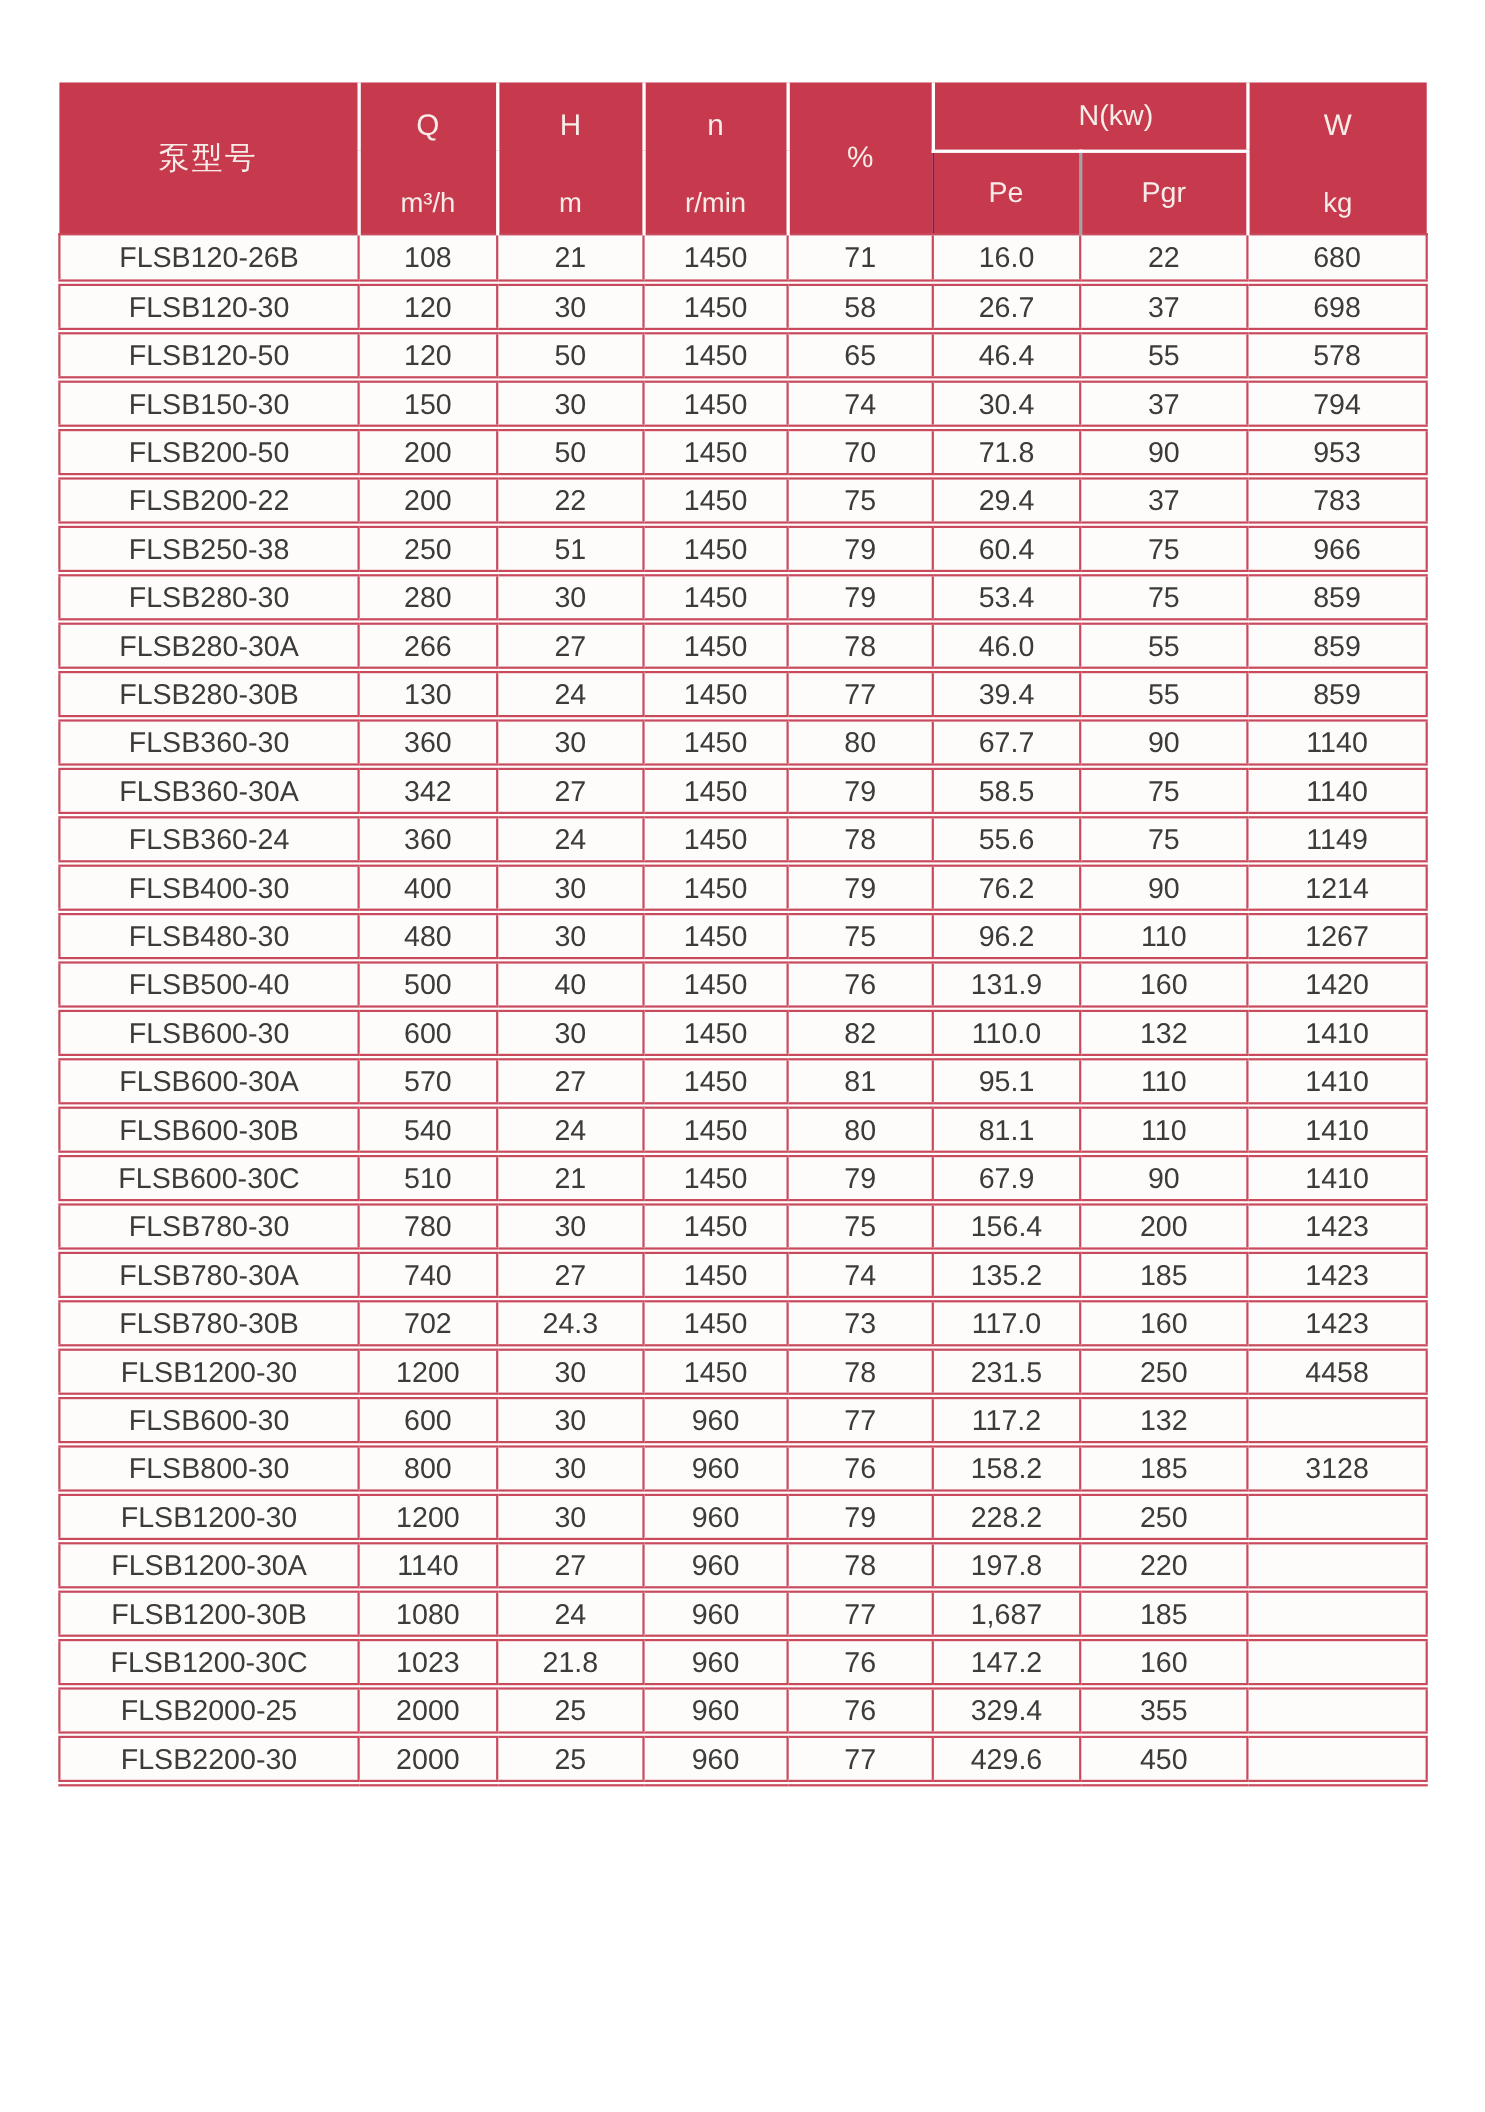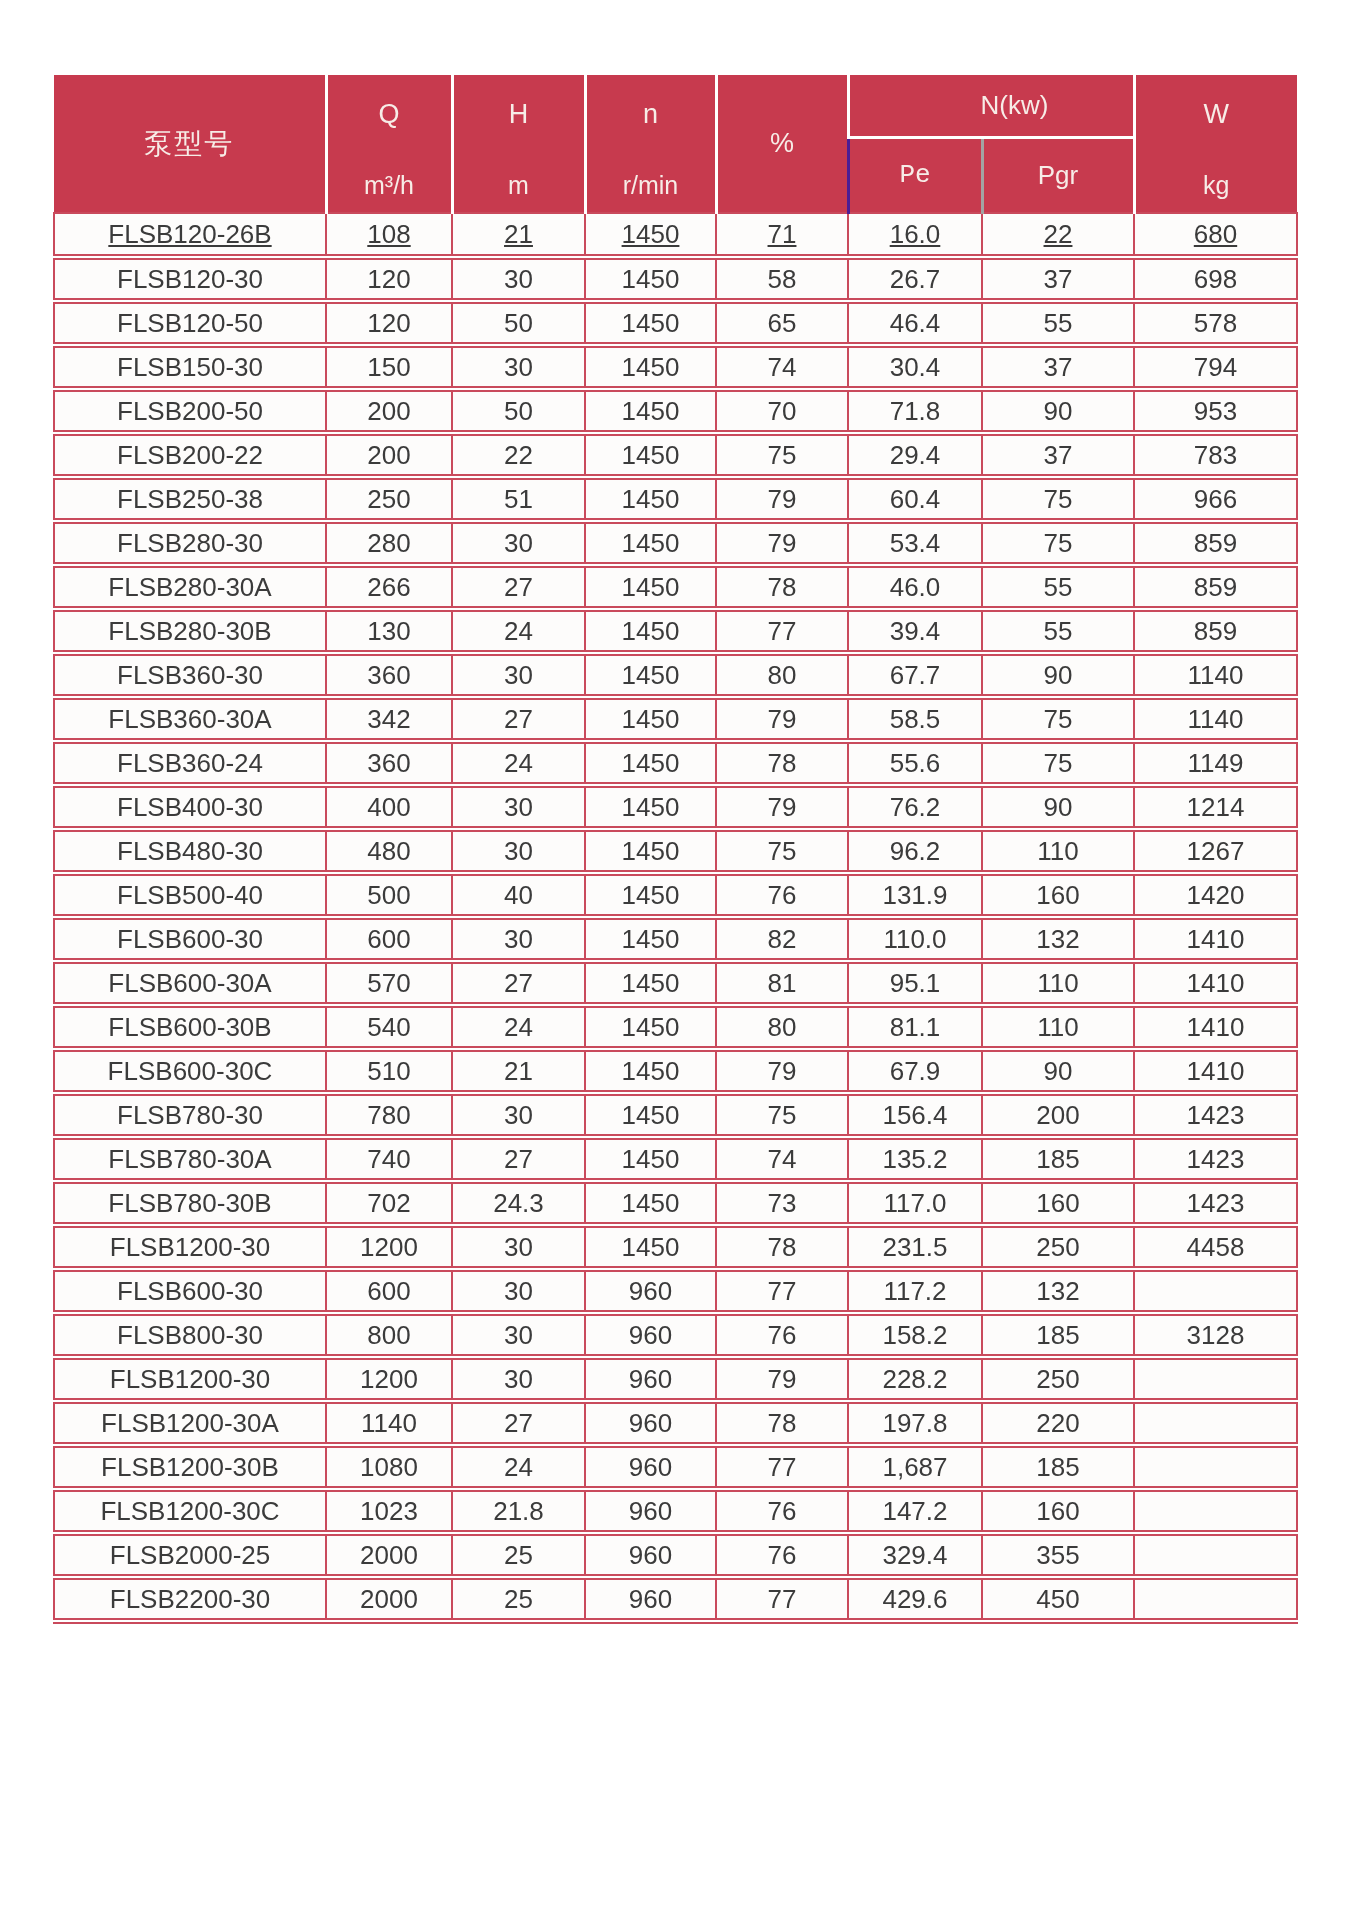--- a/index.html
+++ b/index.html
@@ -35,21 +35,21 @@
     padding:0;
     vertical-align:middle;
     text-align:center;
   }
   thead tr.h-row-1 th{height:62px;}
   thead tr.h-row-2 th{height:75px;}
   thead th{border:none;}
   thead th + th{border-left:3px solid #ffffff;}
   thead tr.h-row-2 th{border-left:none;}
   thead tr.h-row-2 th + th{border-left:3px solid #a3a3a3;}
-  thead tr.h-row-2 th:first-child{border-left:3px solid #4c1d95;font-family:Liberation Mono, monospace;}
+  thead tr.h-row-2 th:first-child{border-left:1px solid #4c1d95;}
   th.group-th{border-bottom:3px solid #ffffff;font-size:26px;padding-left:47px;}
   .zh-label{font-size:28px;letter-spacing:2px;}
   .sym-unit{
     height:137px;
     display:flex;flex-direction:column;
     justify-content:space-between;
     align-items:center;
     padding:26px 0 14px 0;
   }
   .sym{font-size:27px;line-height:1;}
@@ -64,21 +64,21 @@
     text-align:center;
     vertical-align:middle;
     height:44px;
     padding:0;
     border-left:2px solid var(--line);
     border-bottom:6px double var(--line);
     overflow:hidden;
     white-space:nowrap;
   }
   tbody td:last-child{border-right:2px solid var(--line);}
-  tbody tr:first-child td{border-top:2px solid var(--line);text-decoration:underline;}
+  tbody tr:first-child td{border-top:2px solid var(--line);}
 </style>
 </head>
 <body>
 
 <div class="table-wrap">
   <table>
     <colgroup>
       <col style="width:272px">
         <col style="width:126px">
         <col style="width:133px">

